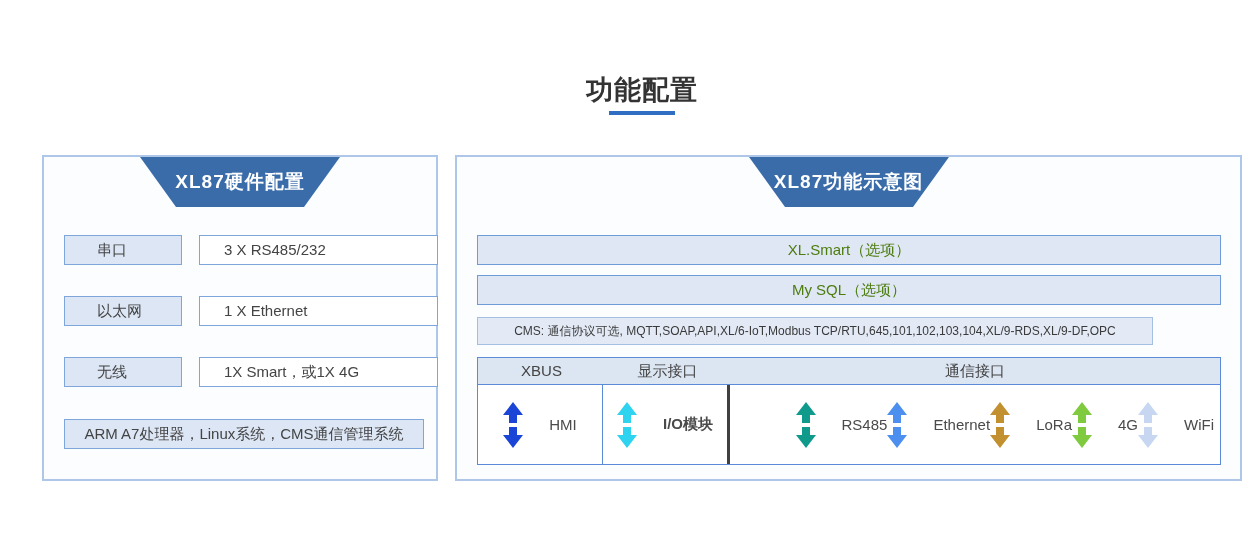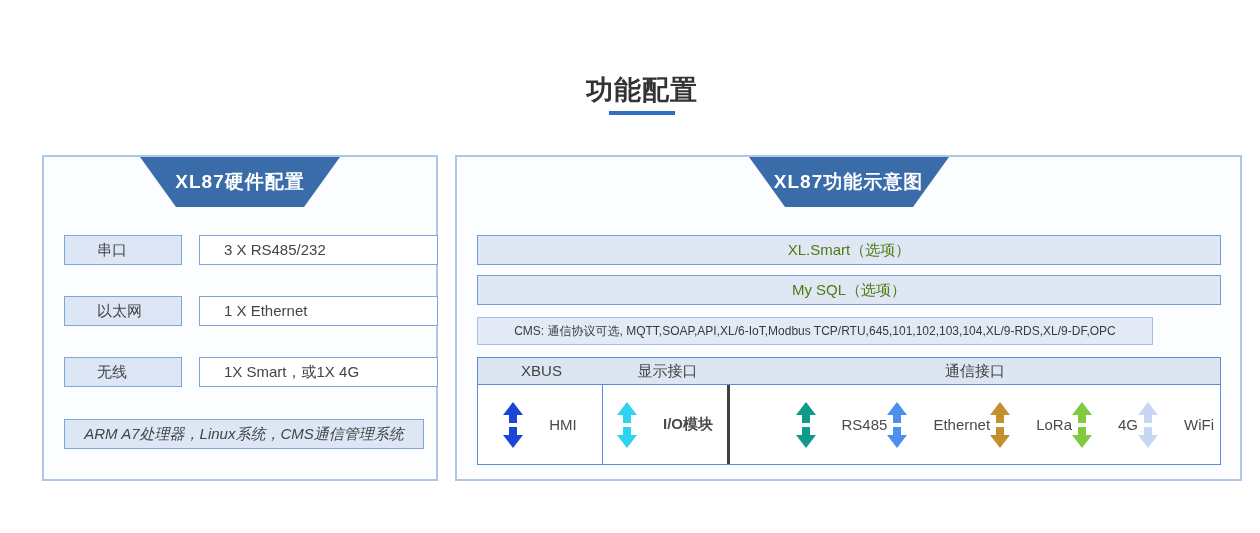--- a/index.html
+++ b/index.html
@@ -29,21 +29,21 @@
                 text-align:center; color:#ffffff; font-size:19px; font-weight:700; letter-spacing:1px; }
 
   
   .hw-row { position:absolute; left:20px; display:flex; gap:17px; }
   .hw-label { width:118px; height:30px; line-height:28px; padding-left:32px;
               background:#dce6f5; border:1px solid #7fa6db; font-size:15px; color:#444; }
   .hw-value { width:239px; height:30px; line-height:28px; padding-left:24px;
               background:#ffffff; border:1px solid #7fa6db; font-size:15px; color:#444; }
   .hw-footer { position:absolute; left:20px; top:262px; width:360px; height:30px; line-height:28px;
                text-align:center; background:#dce6f5; border:1px solid #7fa6db;
-               font-size:15px; color:#444;font-style:italic; }
+               font-size:15px; color:#444; }
 
   
   .opt-row { position:absolute; left:20px; width:744px; height:30px; line-height:28px;
              text-align:center; background:#dfe7f4; border:1px solid #6f9bd9;
              font-size:15px; color:#4d7c0f; }
   .cms-row { position:absolute; left:20px; top:160px; width:676px; height:28px; line-height:26px;
              text-align:center; background:#e3eaf6; border:1px solid #a5bfe4;
              font-size:12px; color:#3a3a3a; white-space:nowrap; }
 
   

